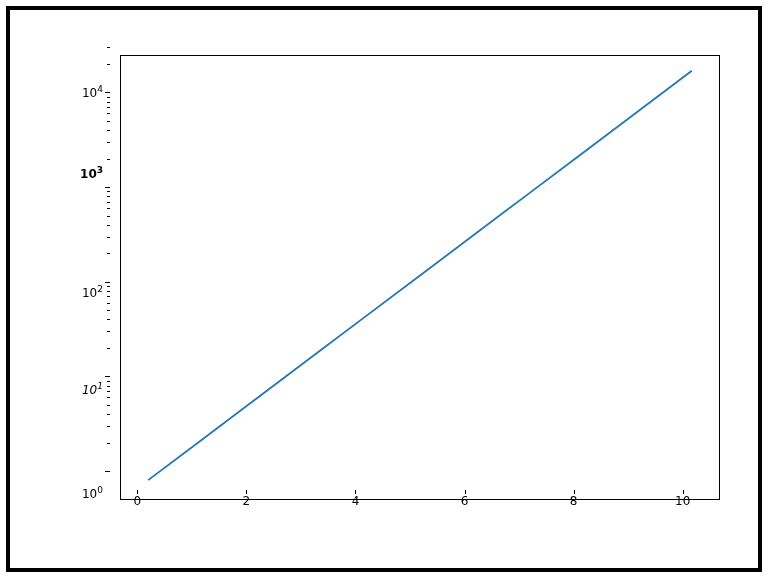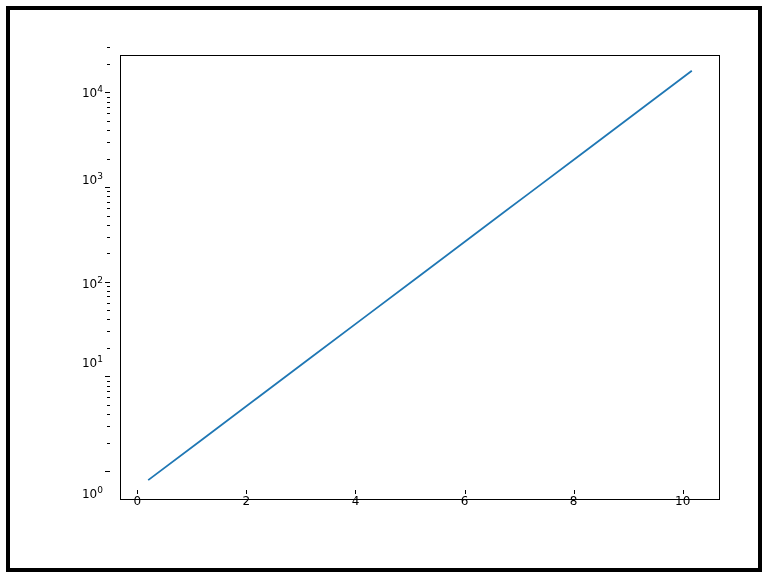--- a/index.html
+++ b/index.html
@@ -75,23 +75,23 @@
 </div>
 
 <div class="x-tick-label" style="left: 137.273px;">0</div>
 <div class="x-tick-label" style="left: 246.364px;">2</div>
 <div class="x-tick-label" style="left: 355.455px;">4</div>
 <div class="x-tick-label" style="left: 464.545px;">6</div>
 <div class="x-tick-label" style="left: 573.636px;">8</div>
 <div class="x-tick-label" style="left: 682.727px;">10</div>
 
 <div class="y-tick-label" style="top: 493px;">10<sup>0</sup></div>
-<div class="y-tick-label" style="top: 362px;">10<sup>1</sup></div>
-<div class="y-tick-label" style="top: 283px;">10<sup>2</sup></div>
-<div class="y-tick-label" style="top: 179px;">10<sup>3</sup></div>
+<div class="y-tick-label" style="top: 389px; font-style: italic;">10<sup>1</sup></div>
+<div class="y-tick-label" style="top: 292px;">10<sup>2</sup></div>
+<div class="y-tick-label" style="top: 173px; font-weight: bold;">10<sup>3</sup></div>
 <div class="y-tick-label" style="top: 92.3404px;">10<sup>4</sup></div>
 
 <div id="ticks-container">
     <div class="tick" style="left: 137.273px; top: 490px; width: 1px; height: 4px;"></div>
     <div class="tick" style="left: 246.364px; top: 490px; width: 1px; height: 4px;"></div>
     <div class="tick" style="left: 355.455px; top: 490px; width: 1px; height: 4px;"></div>
     <div class="tick" style="left: 464.545px; top: 490px; width: 1px; height: 4px;"></div>
     <div class="tick" style="left: 573.636px; top: 490px; width: 1px; height: 4px;"></div>
     <div class="tick" style="left: 682.727px; top: 490px; width: 1px; height: 4px;"></div>
     <div class="tick" style="left: 105px; top: 471.064px; width: 5px; height: 1px;"></div>

